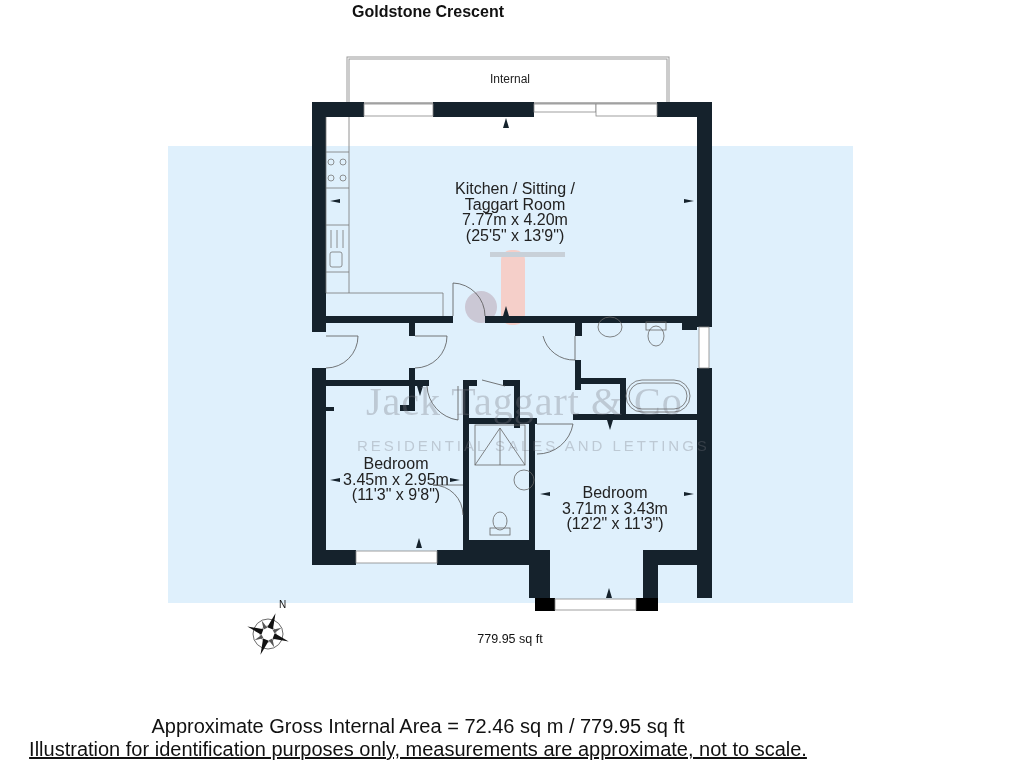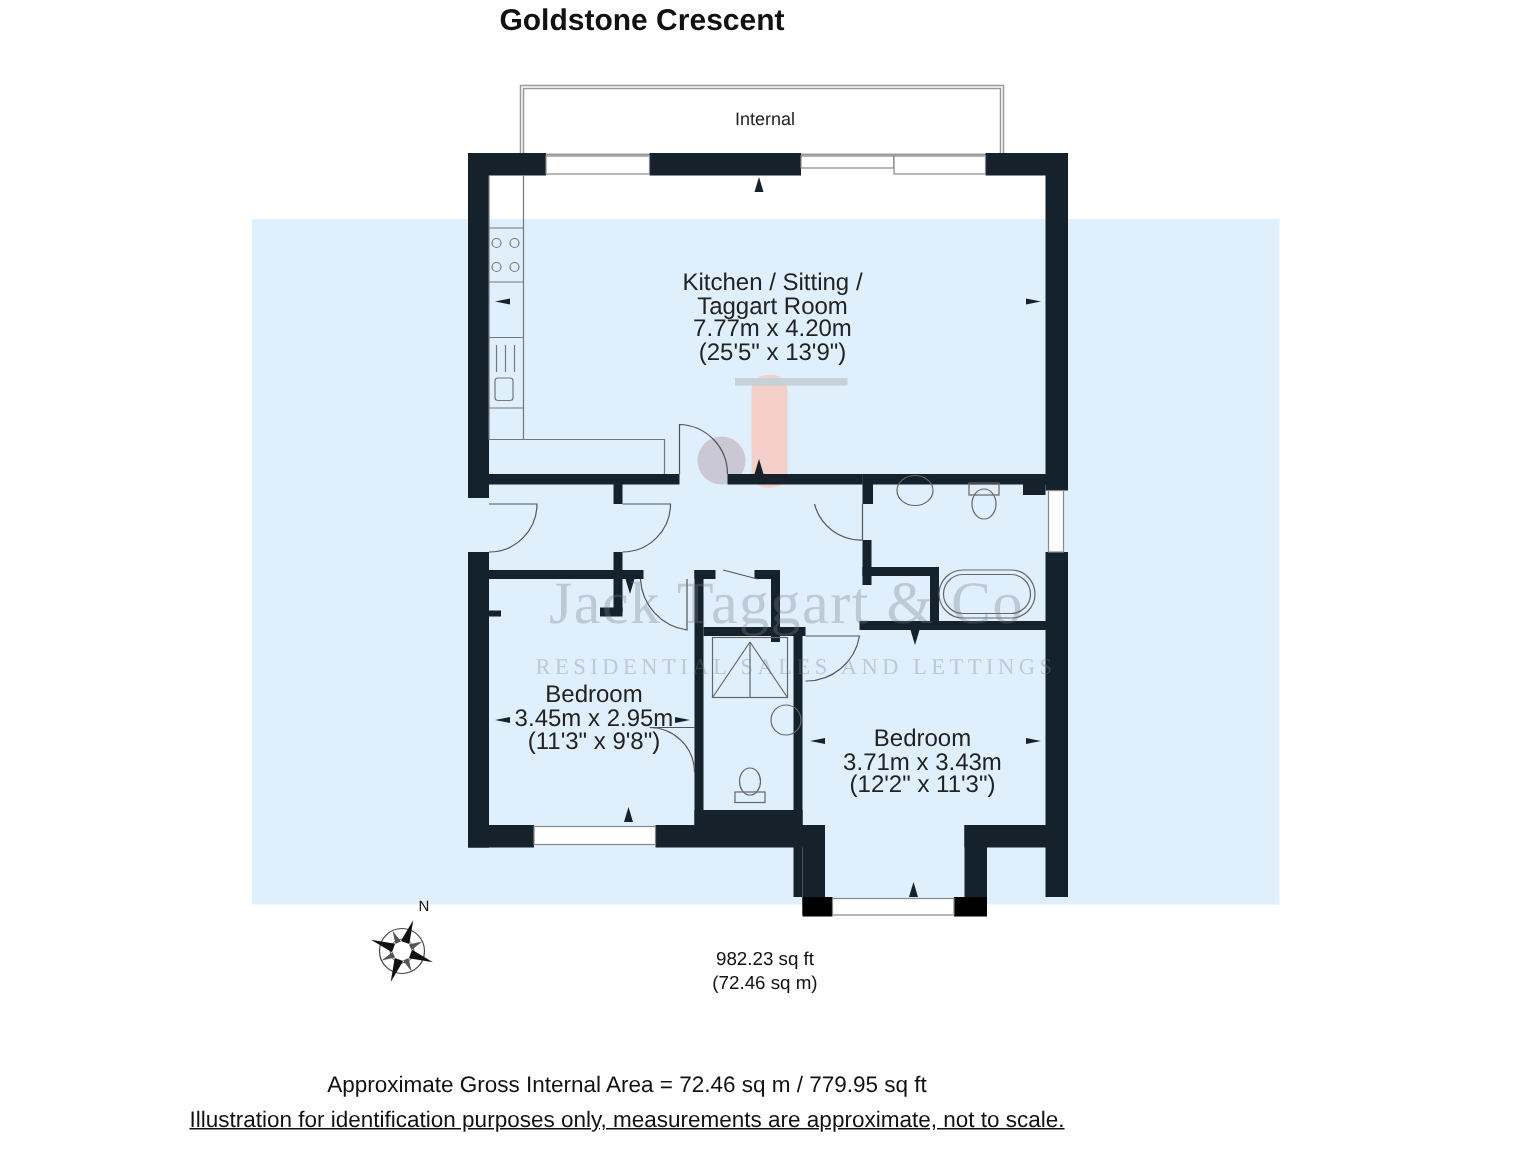--- a/index.html
+++ b/index.html
@@ -1,24 +1,24 @@
 <!DOCTYPE html>
 <html><head>
 <meta charset="utf-8">
 <style>
   html, body { margin:0; padding:0; background:#ffffff; }
   body { width:1024px; height:768px; position:relative; overflow:hidden; font-family:"Liberation Sans", sans-serif; color:#1a1a1a; }
-  .title { position:absolute; left:0; width:856px; top:3px; text-align:center; font-weight:bold; font-size:20px; color:#111; }
+  .title { position:absolute; left:0; width:856px; top:3px; text-align:center; font-weight:bold; font-size:16px; color:#111; }
   .overlay { position:absolute; left:168px; top:146px; width:685px; height:457px; background:#dff0fc; }
   svg.plan { position:absolute; left:0; top:0; width:1024px; height:768px; }
   .room-label { position:absolute; text-align:center; font-size:16px; line-height:15.5px; color:#222; }
   .floor-info { position:absolute; left:380px; width:260px; top:631px; text-align:center; font-size:12.5px; line-height:16px; color:#111; }
-  .footer { position:absolute; left:0; width:836px; text-align:center; font-size:15px; color:#111; }
+  .footer { position:absolute; left:0; width:836px; text-align:center; font-size:20px; color:#111; }
   .wm1 { position:absolute; left:366px; top:378px; font-family:"Liberation Serif", serif; font-size:40px; color:rgba(120,120,130,0.33); letter-spacing:1px; white-space:nowrap; }
-  .wm2 { position:absolute; left:357px; top:437px; font-size:15px; color:rgba(120,120,130,0.33); letter-spacing:3px; white-space:nowrap;font-family:Liberation Serif, serif; }
+  .wm2 { position:absolute; left:357px; top:437px; font-size:15px; color:rgba(120,120,130,0.33); letter-spacing:3px; white-space:nowrap; }
   .balcony-label { position:absolute; left:470px; top:72px; width:80px; text-align:center; font-size:12px; color:#222; }
   .compass-n { position:absolute; left:279px; top:599px; font-size:10px; color:#111; }
 </style>
 </head>
 <body>
 
 <div class="title">Goldstone Crescent</div>
 
 <div class="overlay"></div>
 
@@ -182,18 +182,17 @@
 
 <div class="room-label" style="left:555px; top:485px; width:120px;">
   <div>Bedroom</div>
   <div>3.71m x 3.43m</div>
   <div>(12'2" x 11'3")</div>
 </div>
 
 <div class="compass-n">N</div>
 
 <div class="floor-info">
-  <div>982.23 sq ft</div>
-  <div>(72.46 sq m)</div>
+  <div>779.95 sq ft</div>
 </div>
 
 <div class="footer" style="top:715px;">Approximate Gross Internal Area = 72.46 sq m / 779.95 sq ft</div>
 <div class="footer" style="top:738px;text-decoration:underline;">Illustration for identification purposes only, measurements are approximate, not to scale.</div>
 
 </body></html>

